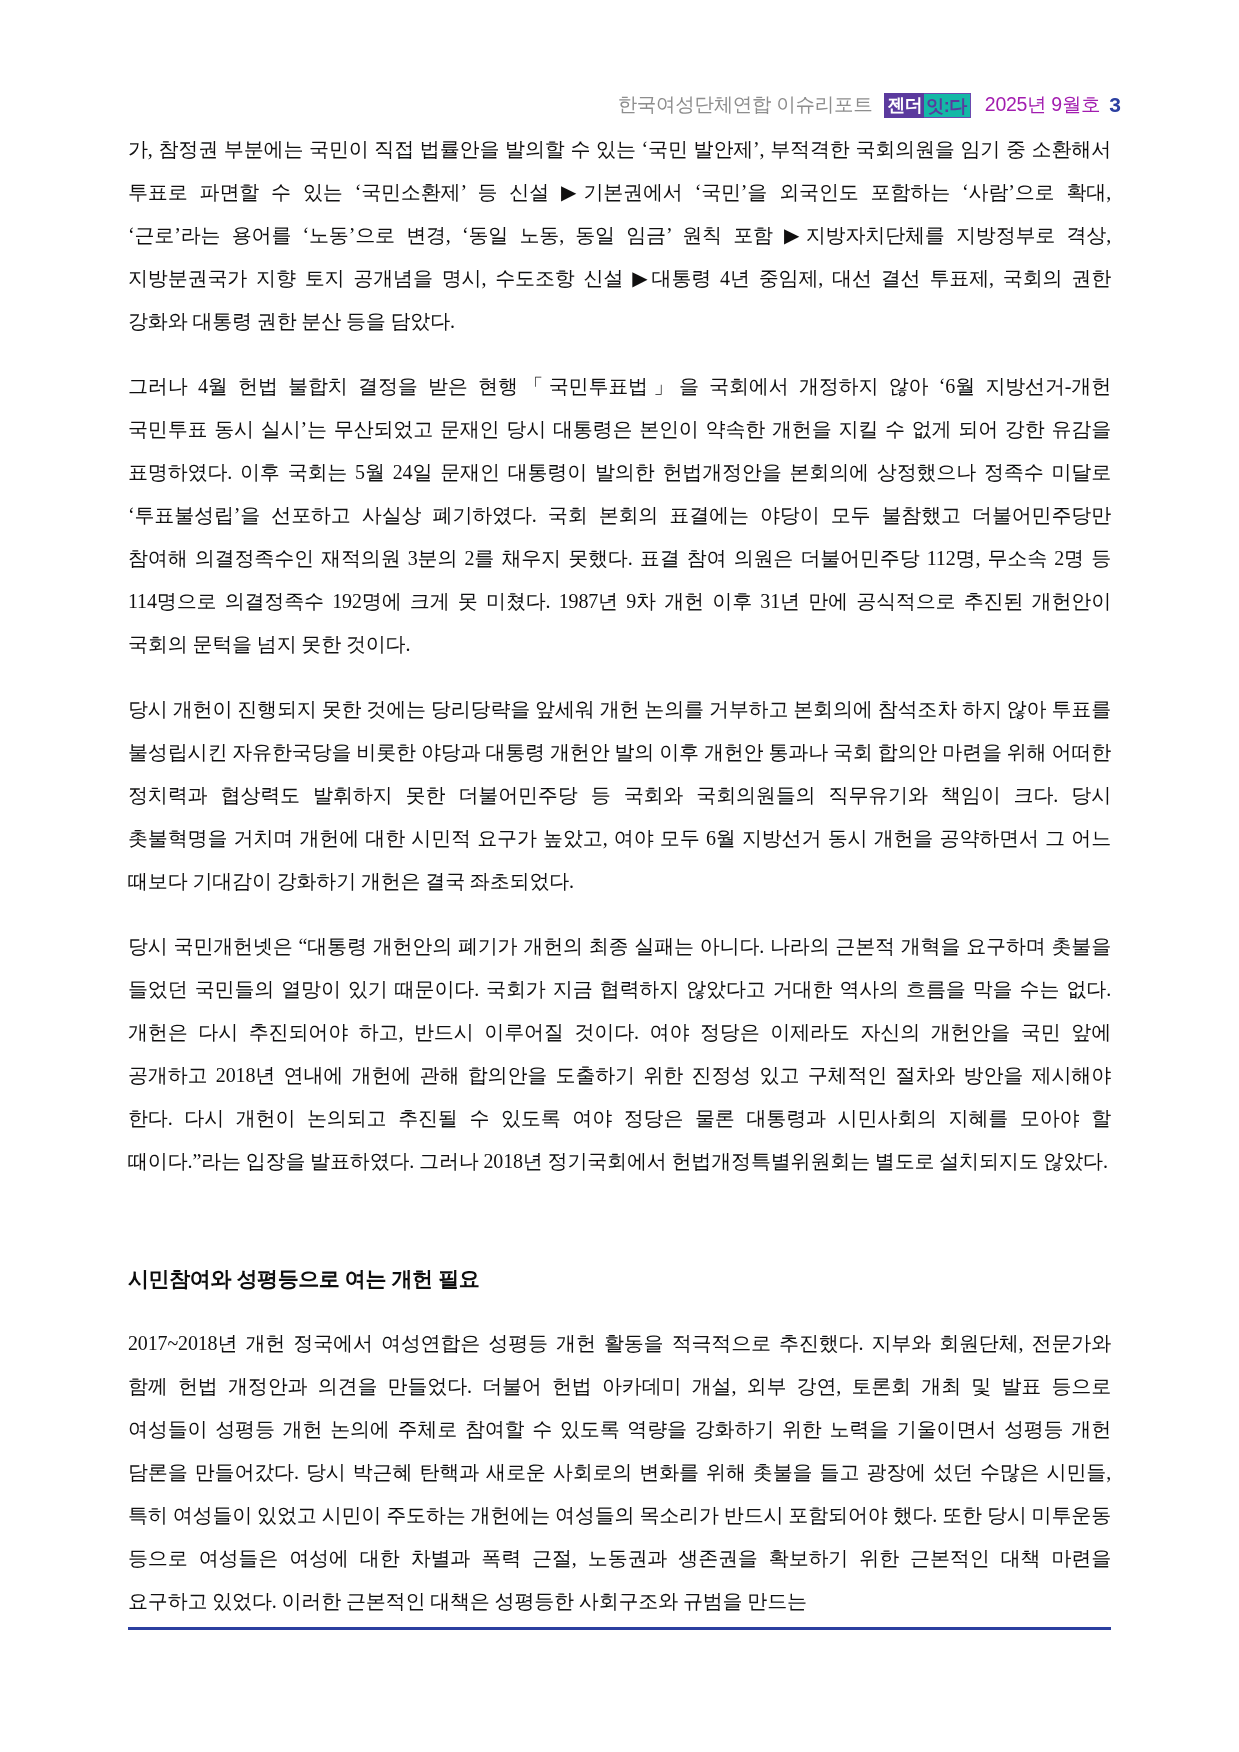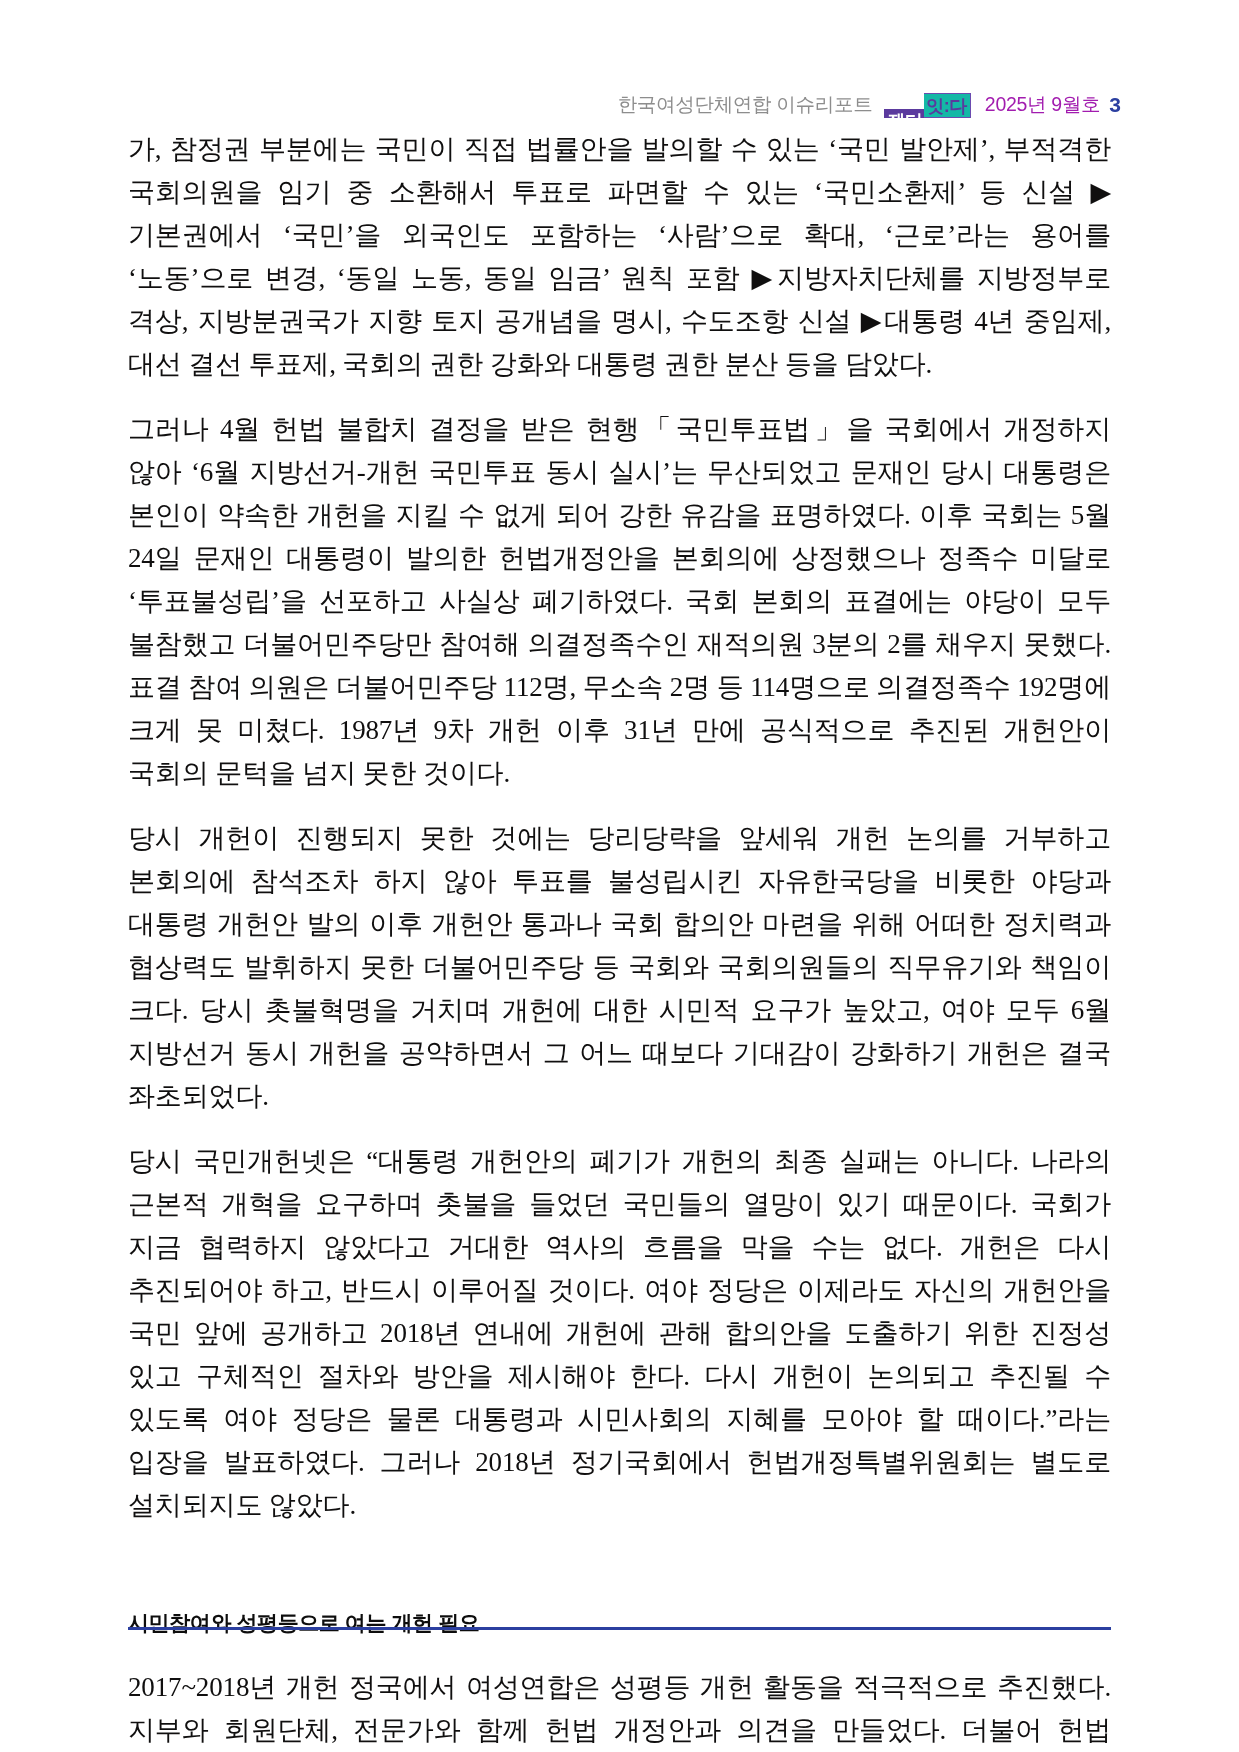--- a/index.html
+++ b/index.html
@@ -52,21 +52,20 @@
     font-weight: bold;
     letter-spacing: -0.5px;
     position: relative;
     top: 1px;
   }
   .logo-badge .lb-a {
     background: #5b3a9e;
     color: #ffffff;
     padding: 0 2px 0 3px;
     display: inline-block;
-    margin-top: 16px;
   }
   .logo-badge .lb-b {
     background: #14b8a6;
     color: #5b3a9e;
     border: 1px solid #6b4bb0;
     border-left: none;
     padding: 0 3px 0 2px;
     display: inline-block;
     box-sizing: border-box;
   }
@@ -90,21 +89,21 @@
   
   .content {
     position: absolute;
     left: 128px;
     top: 128px;
     width: 983px;
   }
 
   p.body-par {
     margin: 0 0 22px 0;
-    font-size: 27px;
+    font-size: 20px;
     line-height: 43px;
     text-align: justify;
     text-justify: inter-character;
     word-break: keep-all;
     letter-spacing: -0.15px;
     color: #100f0f;
   }
   p.body-par:last-child { margin-bottom: 0; }
 
   h2.section-heading {

